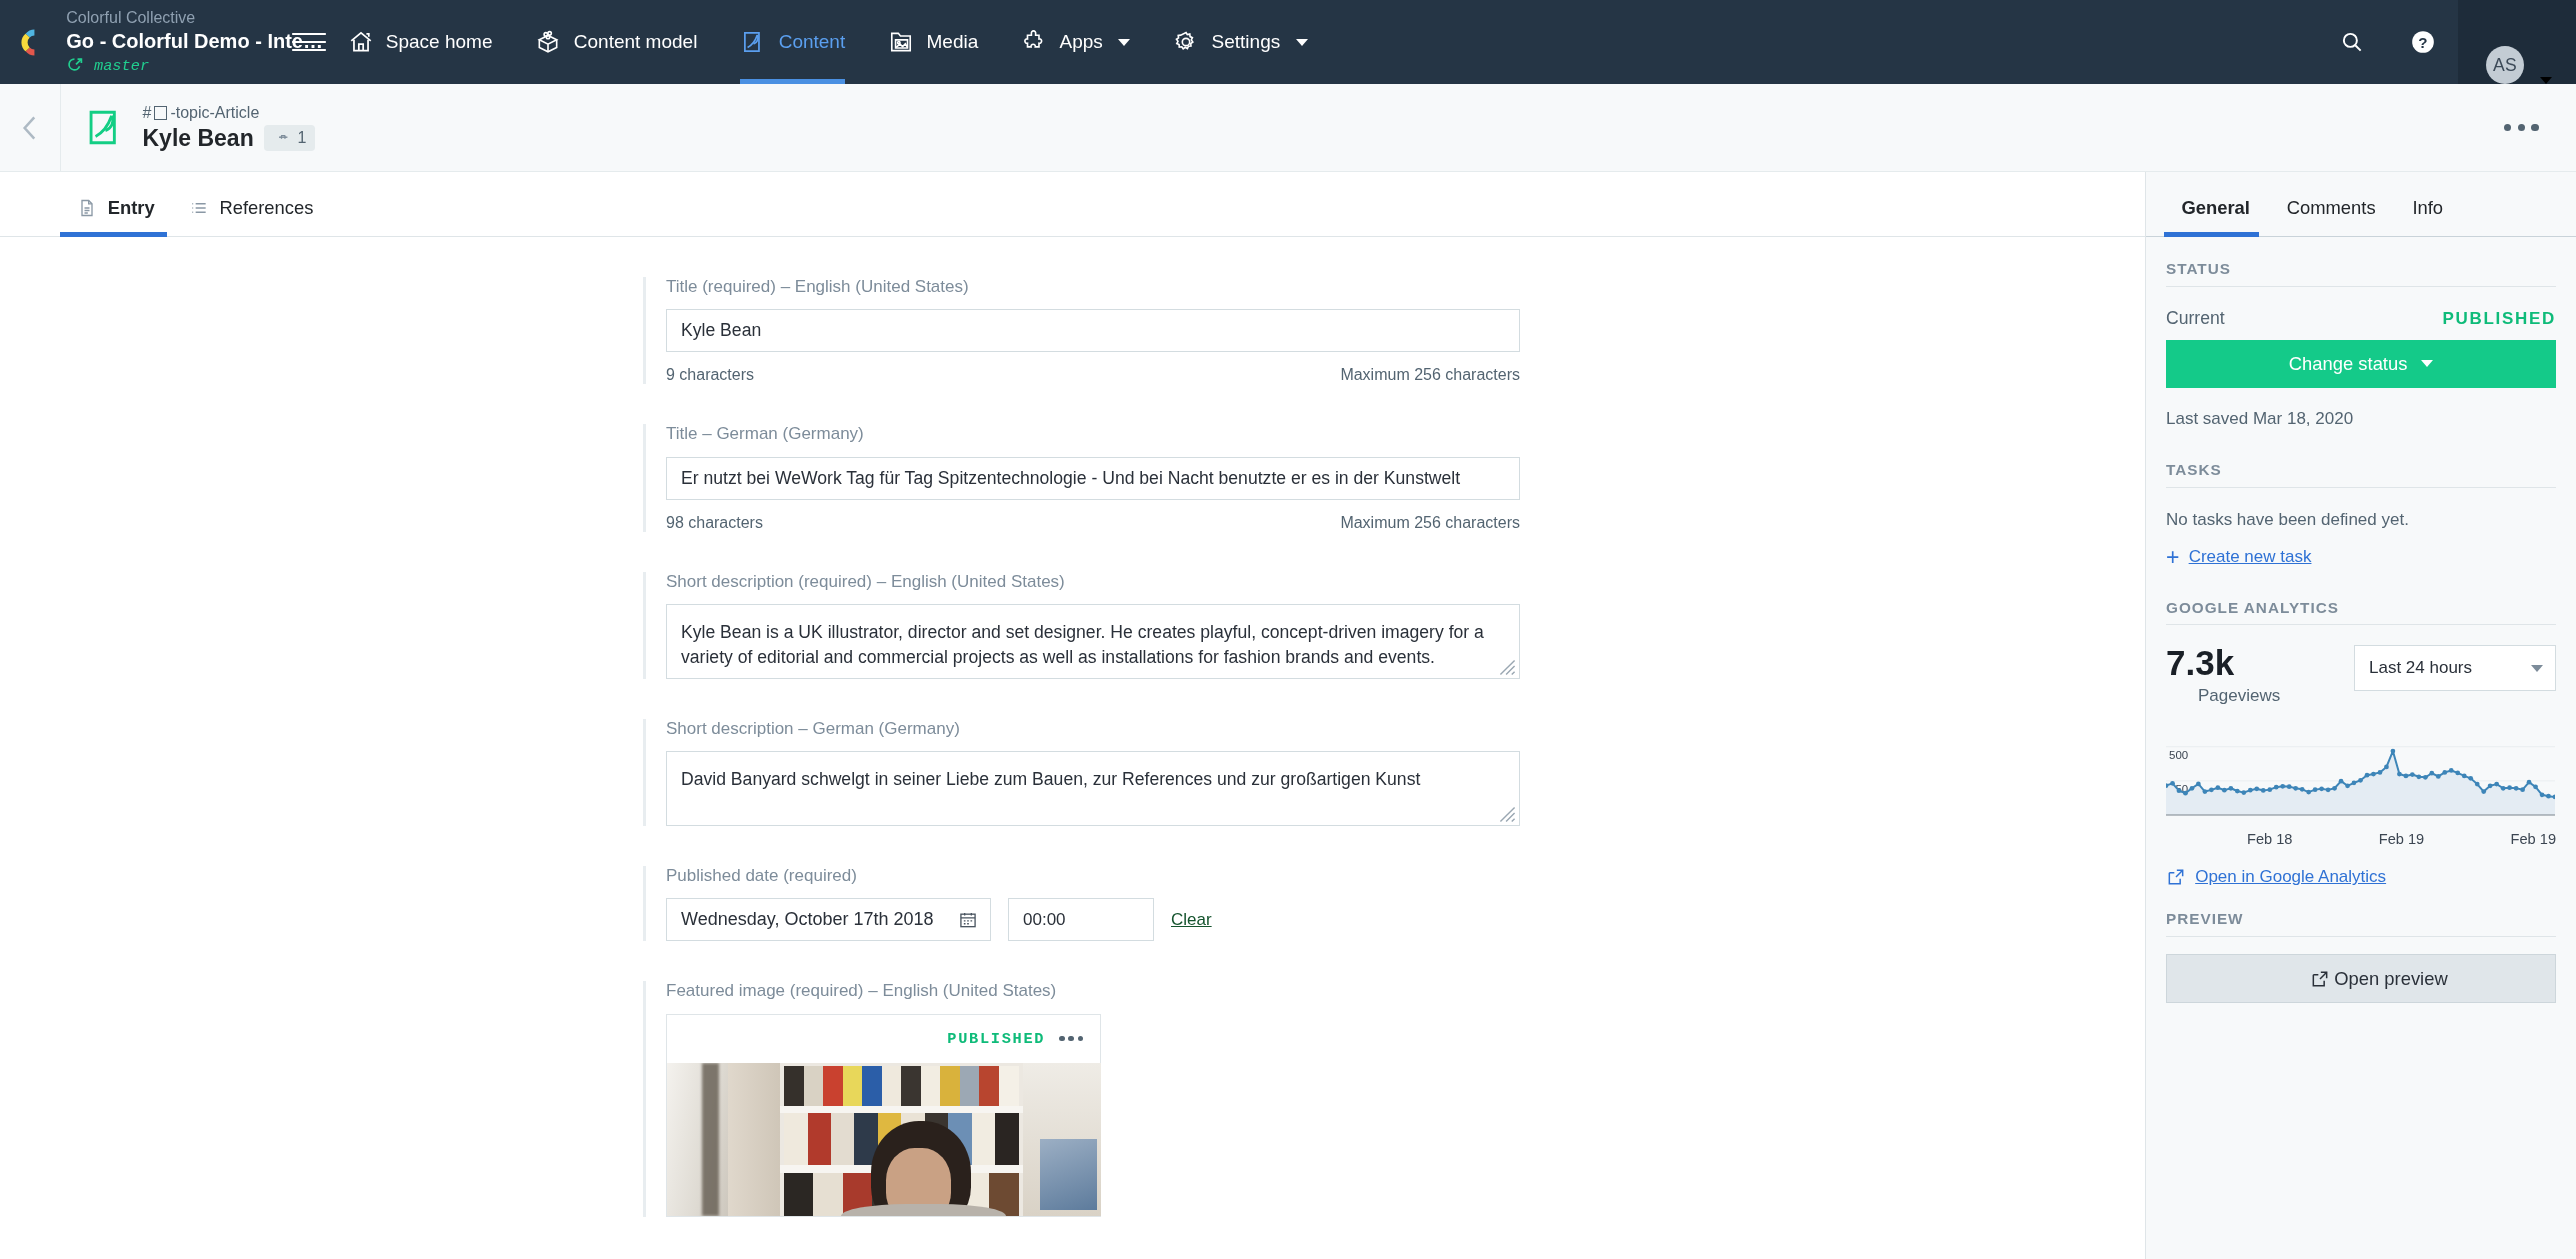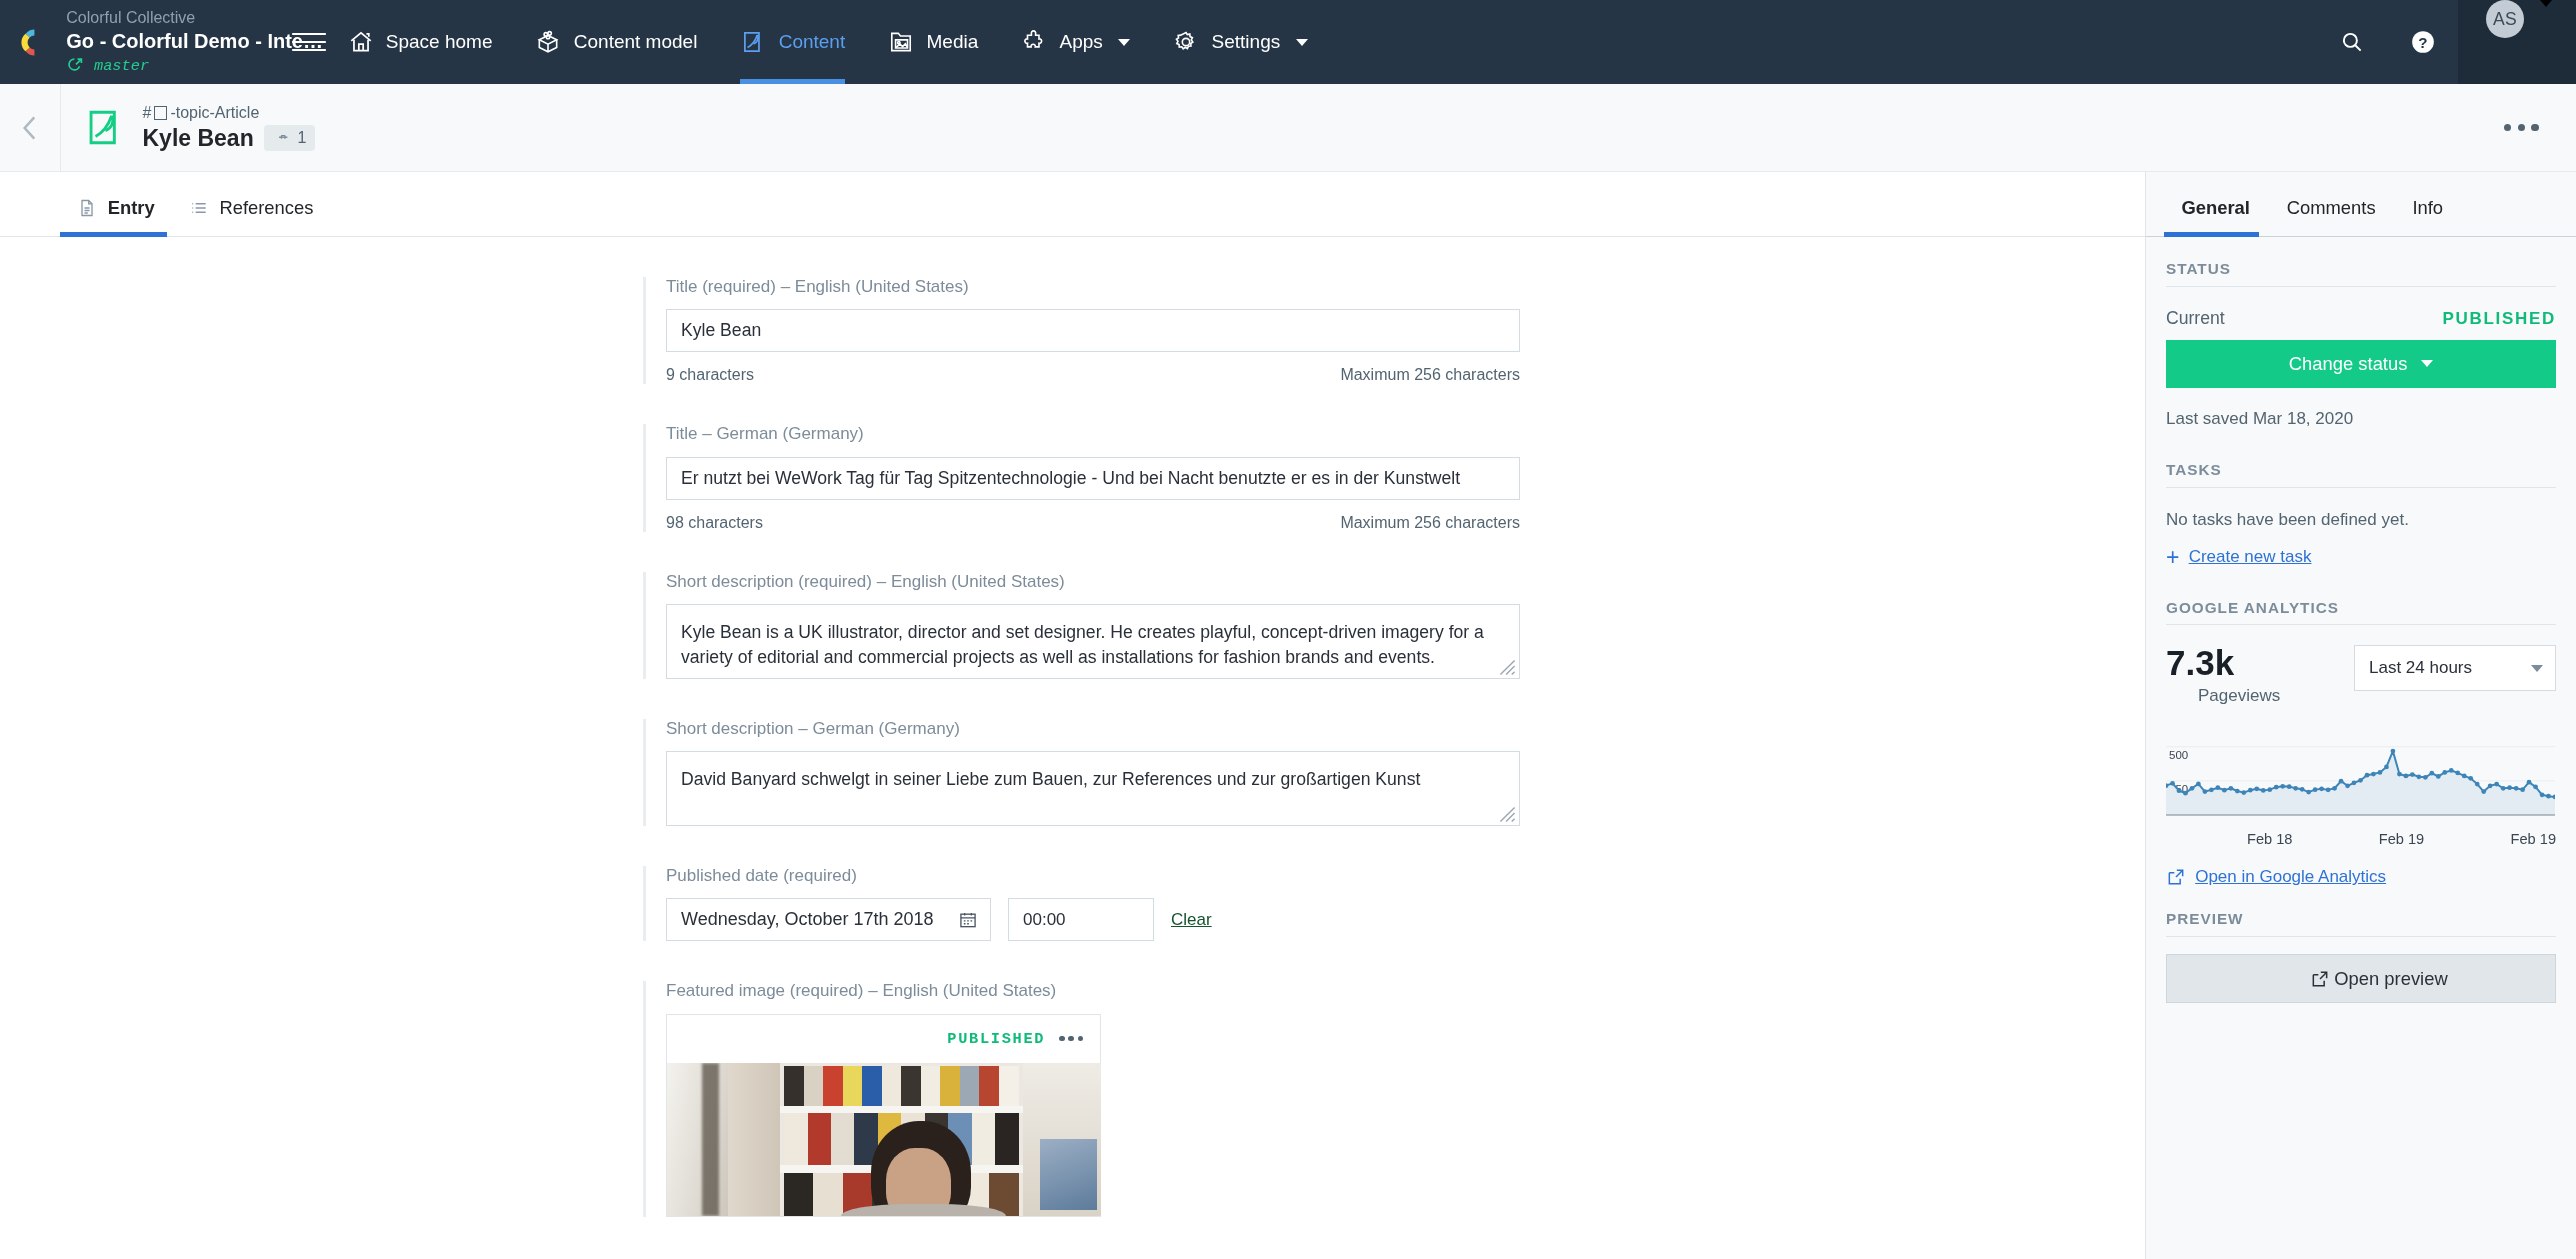--- a/index.html
+++ b/index.html
@@ -35,21 +35,21 @@
   }
   .nav-item.active { color: #5b9fef; }
   .nav-item.active::after {
     content: ""; position: absolute; left: 21.5px; right: 21.5px; bottom: 0; height: 4.6px; background: #4a90e2;
   }
   .nav-icon { width: 26px; height: 26px; flex: 0 0 26px; display: block; }
   .caret { width: 0; height: 0; border-left: 6.1px solid transparent; border-right: 6.1px solid transparent; border-top: 7.7px solid currentColor; margin-left: 3.1px; }
 
   .nav-right { margin-left: auto; display: flex; align-items: center; height: 84px; }
   .nav-icon-btn { width: 71px; height: 84px; display: flex; align-items: center; justify-content: center; cursor: pointer; }
-  .avatar-block { display: flex; align-items: flex-start; gap: 12.3px; background: #1e2c3a; height: 84px; padding: 0 24.5px 0 28px; cursor: pointer; }
+  .avatar-block { display: flex; align-items: flex-end; gap: 12.3px; background: #1e2c3a; height: 84px; padding: 0 24.5px 0 28px; cursor: pointer; }
   .avatar { width: 38px; height: 38px; border-radius: 50%; background: #c3ccd4; color: #3c4a58; display: flex; align-items: center; justify-content: center; font-size: 17.6px; letter-spacing: 0.4px; }
 
   
   .entry-header { height: 88px; background: #f7f9fa; border-bottom: 0.8px solid #e5ebed; display: flex; align-items: center; flex: 0 0 88px; }
   .back-btn { width: 60px; height: 88px; display: flex; align-items: center; justify-content: center; cursor: pointer; flex: 0 0 60px; }
   .entry-main { display: flex; align-items: center; gap: 17px; padding-left: 21.5px; border-left: 0.8px solid #e5ebed; height: 88px; }
   .entry-type-icon { width: 43px; height: 43px; flex: 0 0 43px; }
   .entry-titles { display: flex; flex-direction: column; justify-content: center; }
   .entry-ctype { font-size: 16px; color: #536471; line-height: 1.3; display: flex; align-items: center; gap: 1.5px; }
   .tofu { display: inline-block; width: 13px; height: 14.6px; border: 1.5px solid #536471; margin: 0 1.5px; vertical-align: -1.5px; }

